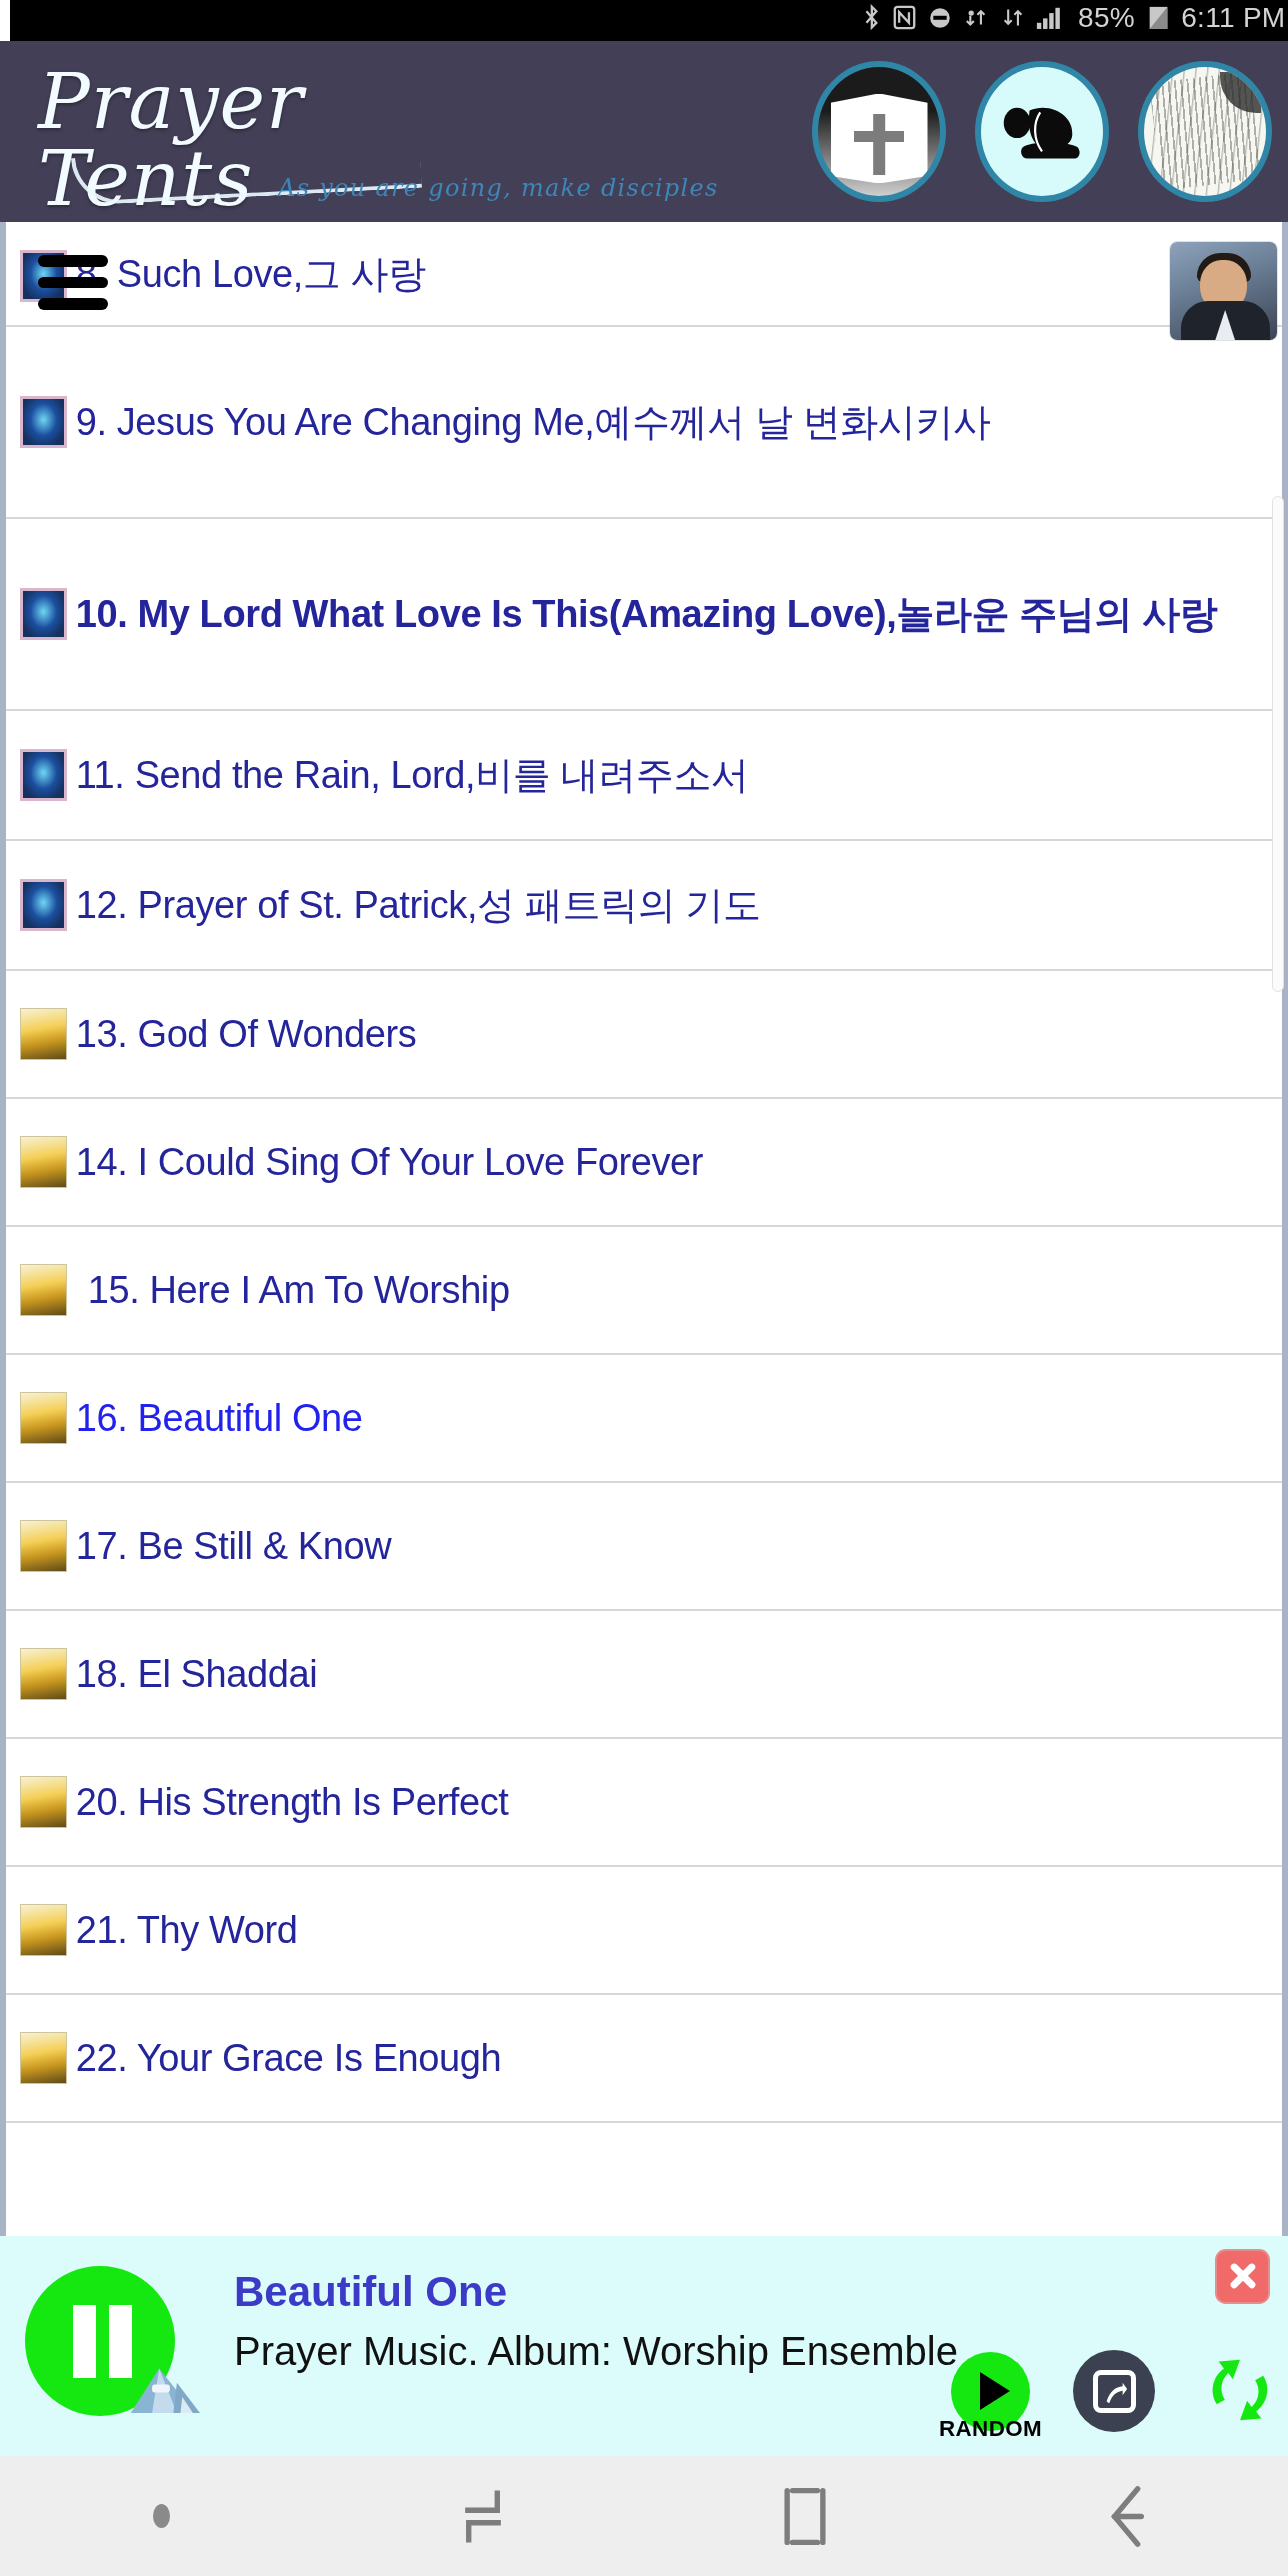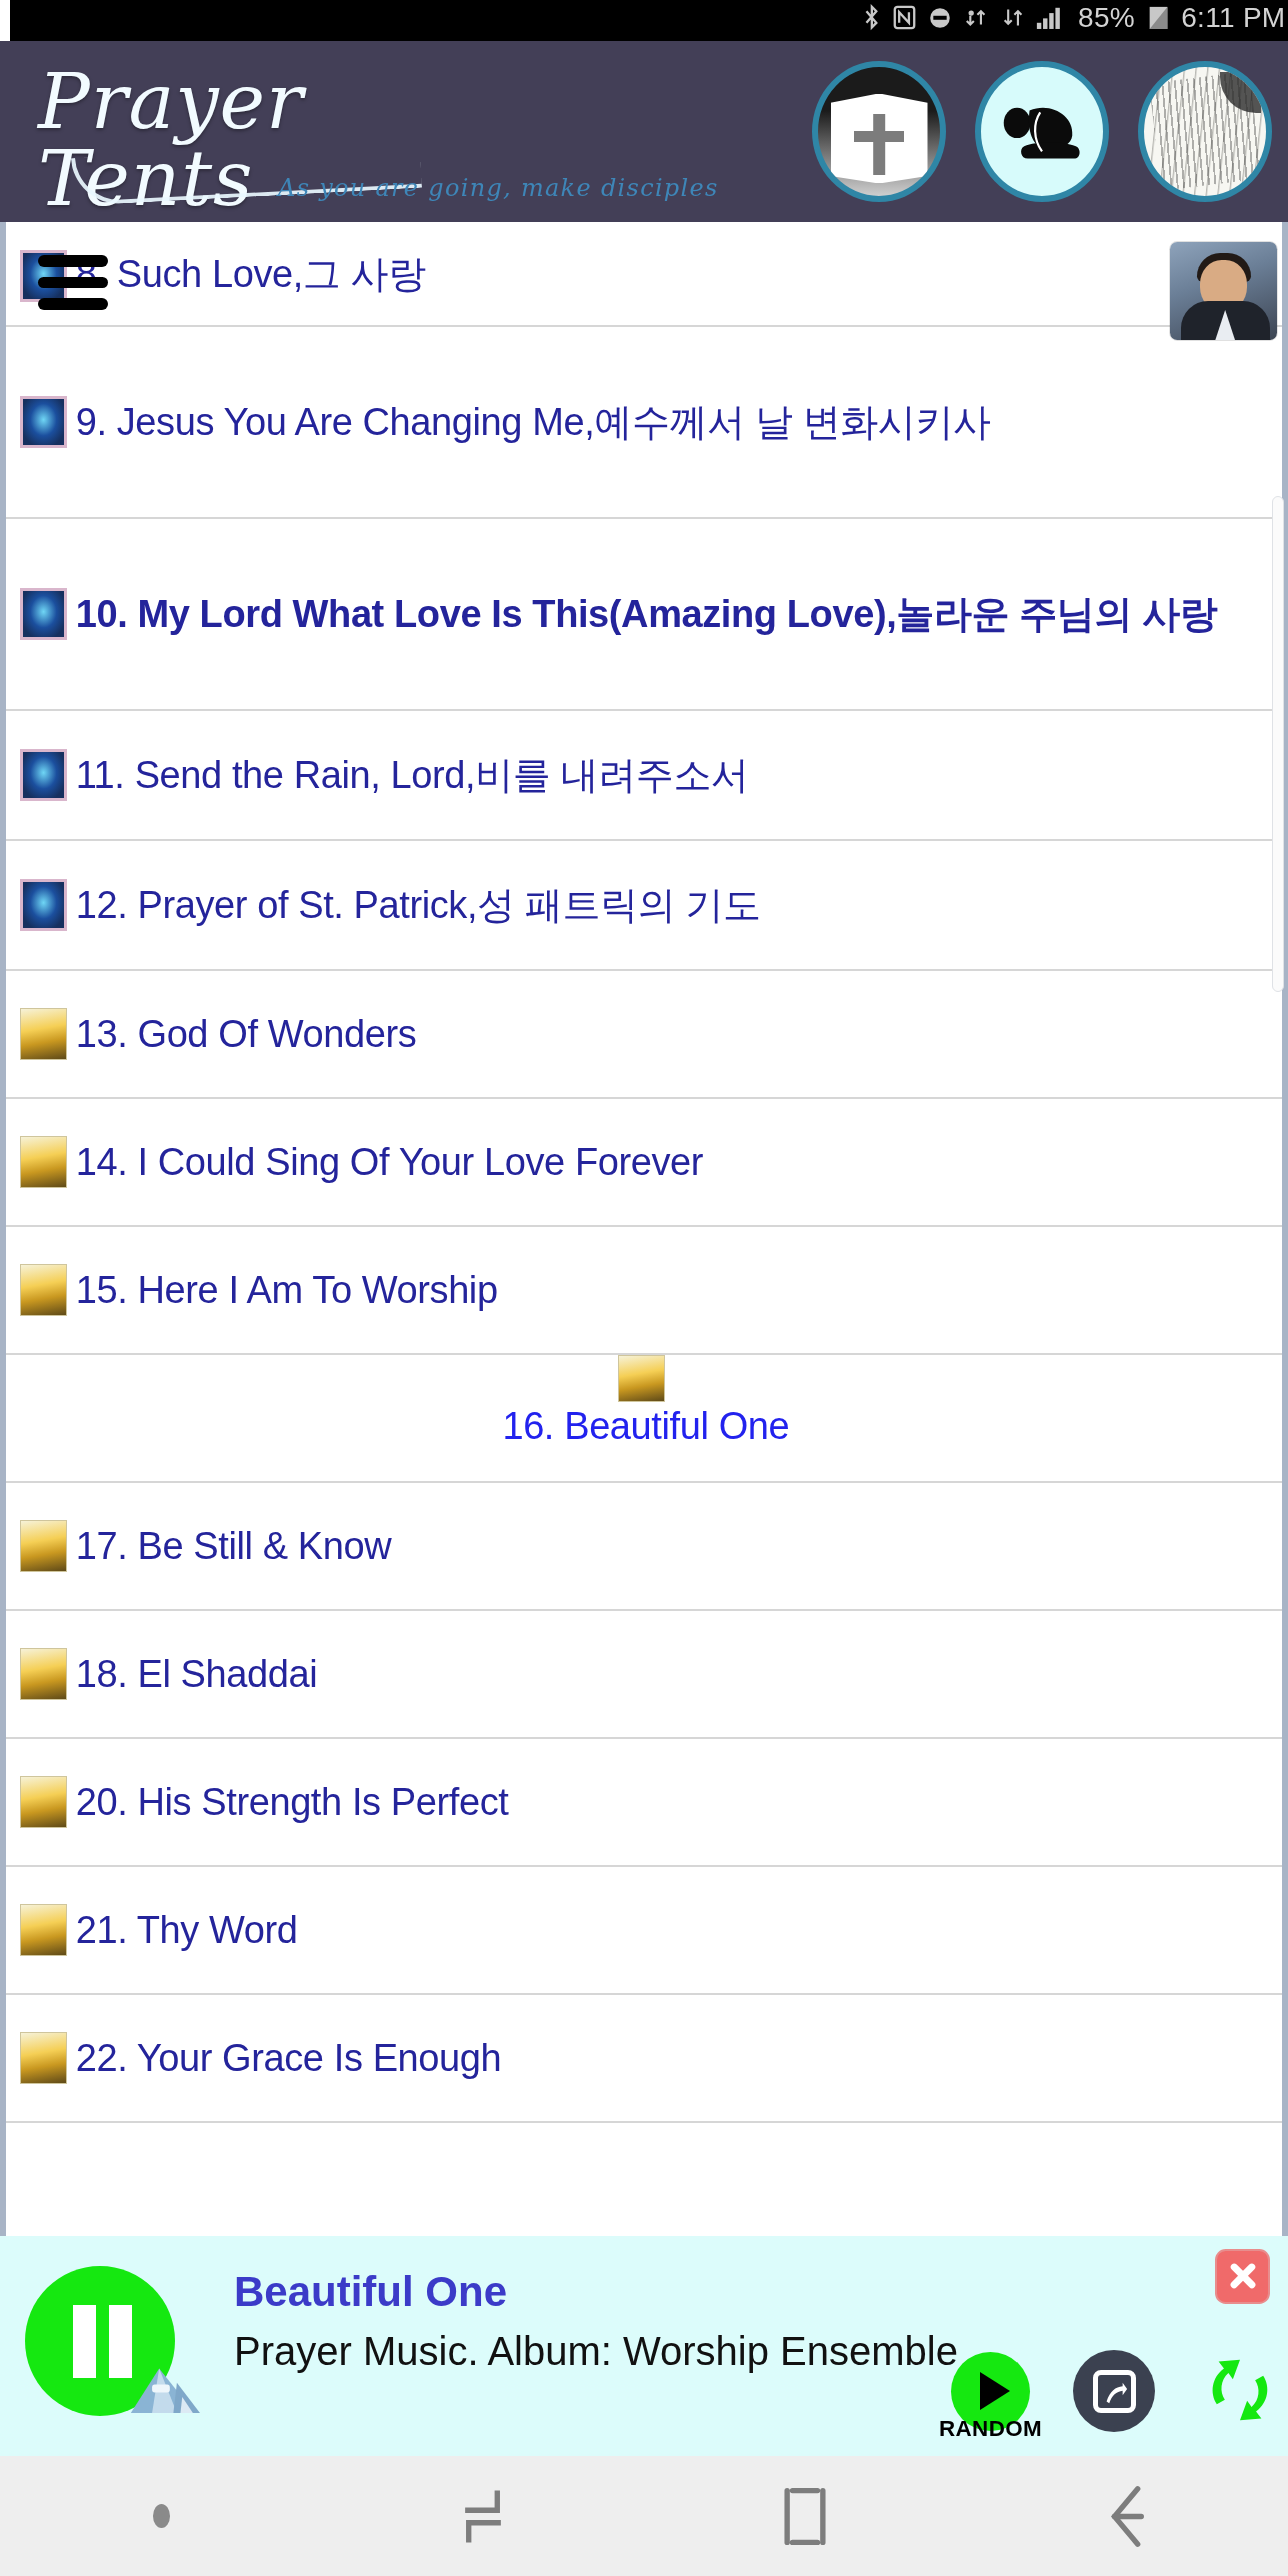--- a/index.html
+++ b/index.html
@@ -318,25 +318,25 @@
         <div class="row-title">12. Prayer of St. Patrick,성 패트릭의 기도</div>
       </div>
       <div class="row" style="min-height: 128px;">
         <div class="thumb cat-b"></div>
         <div class="row-title">13. God Of Wonders</div>
       </div>
       <div class="row" style="min-height: 128px;">
         <div class="thumb cat-b"></div>
         <div class="row-title">14. I Could Sing Of Your Love Forever</div>
       </div>
-      <div class="row" style="min-height: 128px;">
+      <div class="row" style="min-height: 128px; gap: 12px;">
         <div class="thumb cat-b"></div>
         <div class="row-title">15. Here I Am To Worship</div>
       </div>
-      <div class="row playing" style="min-height: 128px; flex-direction: column;">
+      <div class="row playing" style="min-height: 128px;">
         <div class="thumb cat-b"></div>
         <div class="row-title">16. Beautiful One</div>
       </div>
       <div class="row" style="min-height: 128px;">
         <div class="thumb cat-b"></div>
         <div class="row-title">17. Be Still &amp; Know</div>
       </div>
       <div class="row" style="min-height: 128px;">
         <div class="thumb cat-b"></div>
         <div class="row-title">18. El Shaddai</div>

